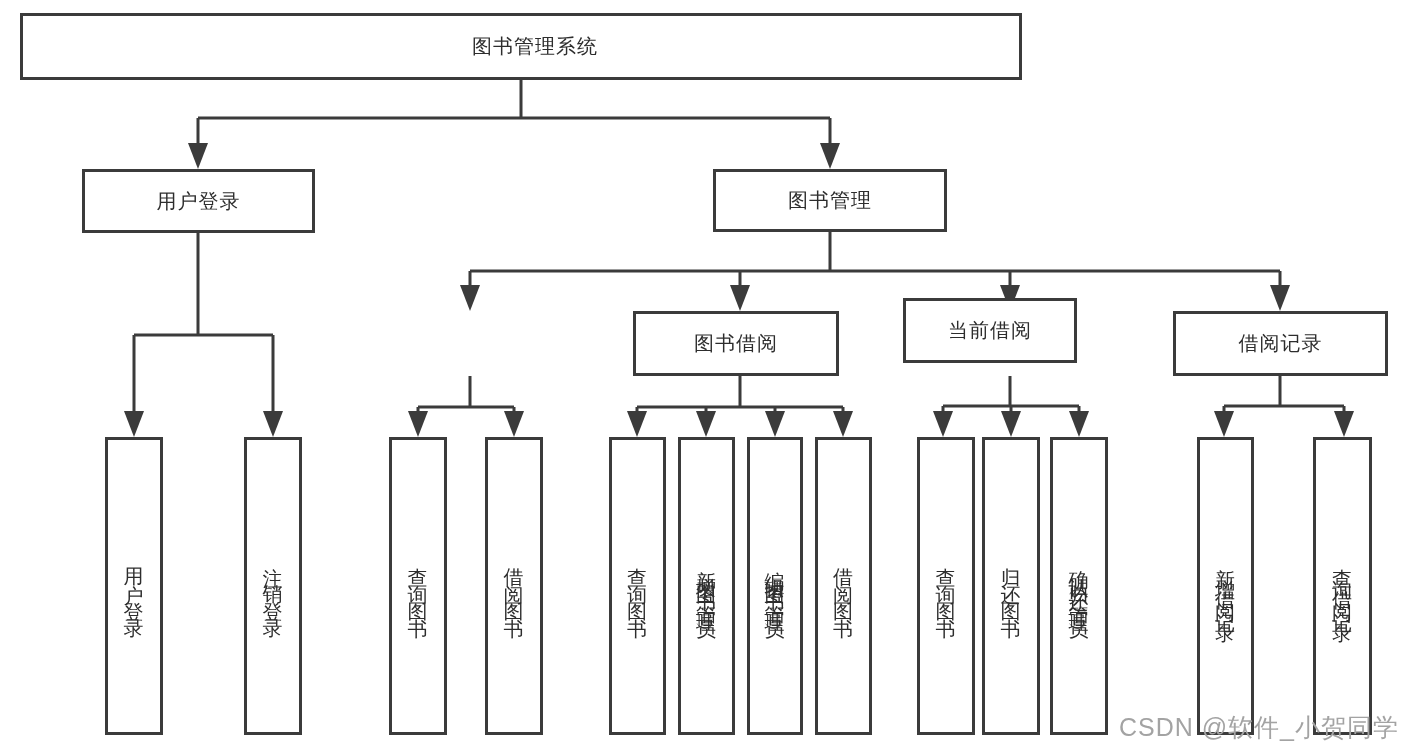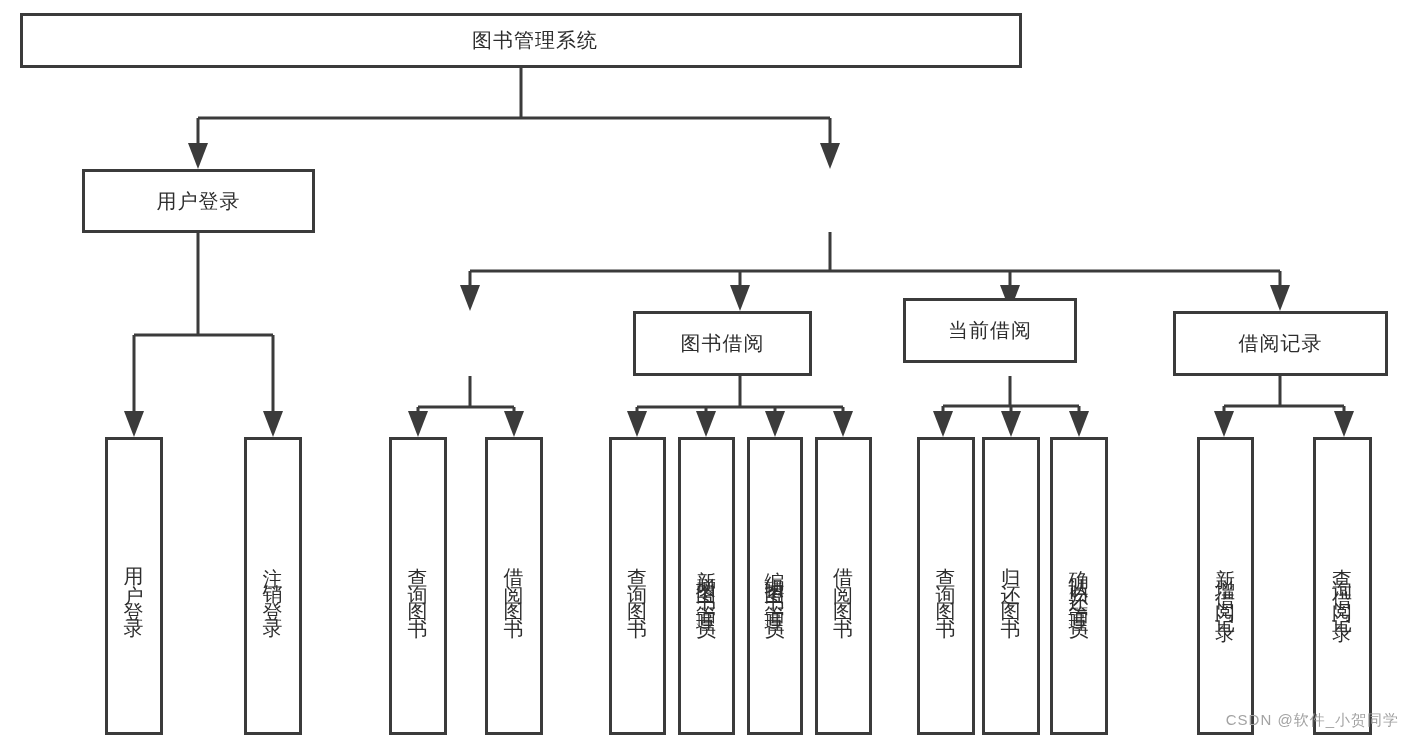--- a/index.html
+++ b/index.html
@@ -18,21 +18,21 @@
     color:#2d2d2d; z-index:2;
   }
   .h-label { font-size:20px; letter-spacing:1px; white-space:nowrap; }
   .leaf { top:437px; height:298px; }
   .v-label { writing-mode:vertical-rl; text-orientation:mixed; font-size:20px; line-height:1; }
   .ls-wide   { letter-spacing:17px; }
   .ls-mid    { letter-spacing:11px; }
   .ls-narrow { letter-spacing:7px; }
   .watermark {
     position:absolute; top:711px; right:6px; z-index:5;
-    font-size:15px; color:#a3a3a3; letter-spacing:1px; white-space:nowrap;
+    font-size:25px; color:#a3a3a3; letter-spacing:1px; white-space:nowrap;
   }
 </style>
 </head>
 <body>
 
 <div class="canvas">
 
   <svg class="lines" viewBox="0 0 1405 747" xmlns="http://www.w3.org/2000/svg">
 
     <path d="M521 68 V118 M198 118 H830 M198 118 V146 M830 118 V146"></path>
@@ -62,29 +62,32 @@
     <path d="M1010 376 V406 M943 406 H1079 M943 406 V414 M1011 406 V414 M1079 406 V414"></path>
     <polygon points="933,411 953,411 943,437"></polygon>
     <polygon points="1001,411 1021,411 1011,437"></polygon>
     <polygon points="1069,411 1089,411 1079,437"></polygon>
 
     <path d="M1280 376 V406 M1224 406 H1344 M1224 406 V414 M1344 406 V414"></path>
     <polygon points="1214,411 1234,411 1224,437"></polygon>
     <polygon points="1334,411 1354,411 1344,437"></polygon>
   </svg>
 
-  <div class="box" style="left:20px; top:13px; width:1002px; height:55px;padding-left:28px;">
+  <div class="box" style="left:20px; top:13px; width:1002px; height:67px;padding-left:28px;">
     <span class="h-label">图书管理系统</span>
   </div>
 
   <div class="box" style="left:82px; top:169px; width:233px; height:64px;">
     <span class="h-label">用户登录</span>
   </div>
+  <div class="box" style="left:713px; top:169px; width:234px; height:63px;">
+    <span class="h-label">图书管理</span>
+  </div>
 
-  <div class="box" style="left:633px; top:311px; width:179px; height:65px;">
+  <div class="box" style="left:633px; top:311px; width:206px; height:65px;">
     <span class="h-label">图书借阅</span>
   </div>
   <div class="box" style="left:903px; top:298px; width:174px; height:65px;">
     <span class="h-label">当前借阅</span>
   </div>
   <div class="box" style="left:1173px; top:311px; width:215px; height:65px;justify-content:center;">
     <span class="h-label">借阅记录</span>
   </div>
 
   <div class="box leaf" style="left:105px; width:58px;">

